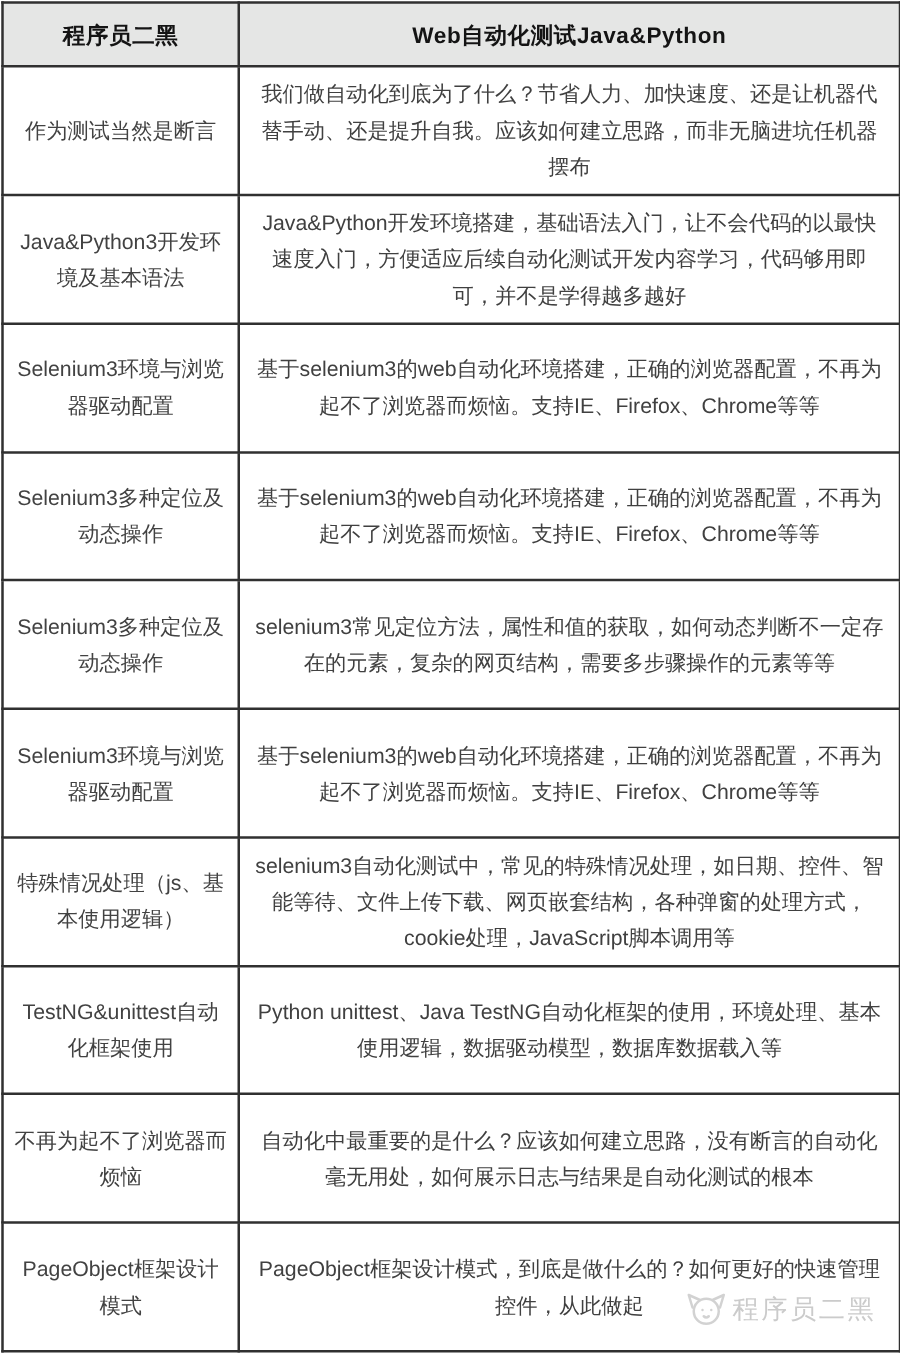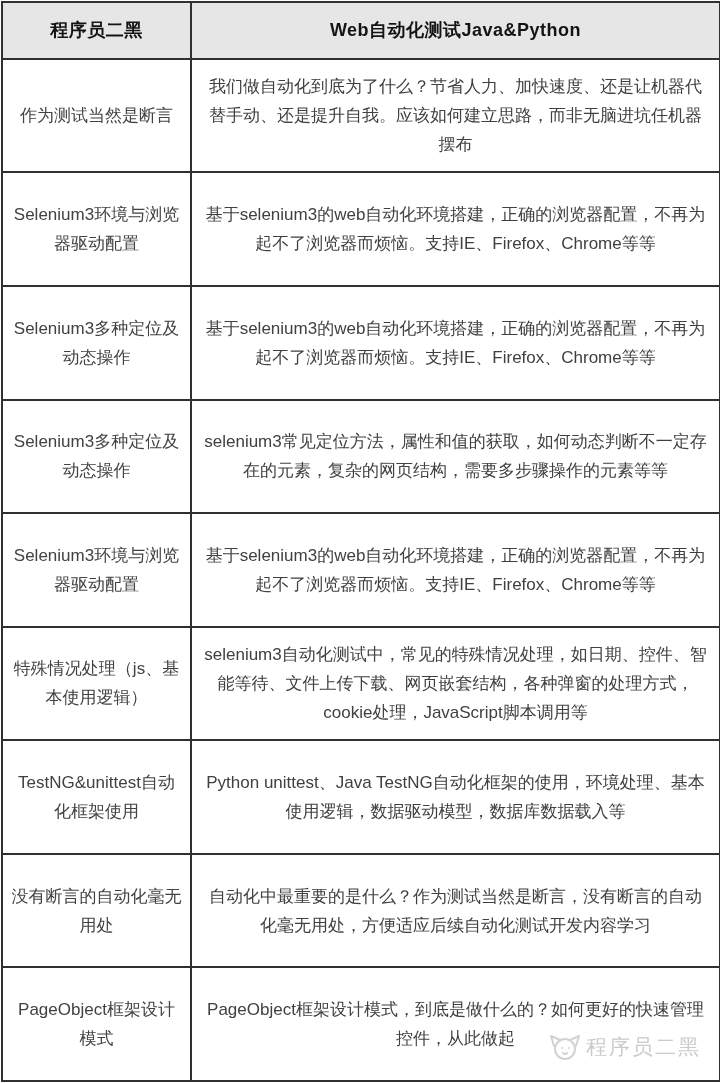--- a/index.html
+++ b/index.html
@@ -84,20 +84,24 @@
     <tbody>
         <tr>
       <th class="header-cell">程序员二黑</th>
       <th class="header-cell">Web自动化测试Java&amp;Python</th>
     </tr>
     <tr>
       <td class="module-cell">作为测试当然是断言</td>
       <td class="desc-cell">我们做自动化到底为了什么？节省人力、加快速度、还是让机器代替手动、还是提升自我。应该如何建立思路，而非无脑进坑任机器摆布</td>
     </tr>
     <tr>
+      <td class="module-cell">Java&amp;Python3开发环境及基本语法</td>
+      <td class="desc-cell">Java&amp;Python开发环境搭建，基础语法入门，让不会代码的以最快速度入门，方便适应后续自动化测试开发内容学习，代码够用即可，并不是学得越多越好</td>
+    </tr>
+    <tr>
       <td class="module-cell">Selenium3环境与浏览器驱动配置</td>
       <td class="desc-cell">基于selenium3的web自动化环境搭建，正确的浏览器配置，不再为起不了浏览器而烦恼。支持IE、Firefox、Chrome等等</td>
     </tr>
     <tr>
       <td class="module-cell">Selenium3多种定位及动态操作</td>
       <td class="desc-cell">基于selenium3的web自动化环境搭建，正确的浏览器配置，不再为起不了浏览器而烦恼。支持IE、Firefox、Chrome等等</td>
     </tr>
     <tr>
       <td class="module-cell">Selenium3多种定位及动态操作</td>
       <td class="desc-cell">selenium3常见定位方法，属性和值的获取，如何动态判断不一定存在的元素，复杂的网页结构，需要多步骤操作的元素等等</td>
@@ -108,22 +112,22 @@
     </tr>
     <tr>
       <td class="module-cell">特殊情况处理（js、基本使用逻辑）</td>
       <td class="desc-cell">selenium3自动化测试中，常见的特殊情况处理，如日期、控件、智能等待、文件上传下载、网页嵌套结构，各种弹窗的处理方式，cookie处理，JavaScript脚本调用等</td>
     </tr>
     <tr>
       <td class="module-cell">TestNG&amp;unittest自动化框架使用</td>
       <td class="desc-cell">Python unittest、Java TestNG自动化框架的使用，环境处理、基本使用逻辑，数据驱动模型，数据库数据载入等</td>
     </tr>
     <tr>
-      <td class="module-cell">没有断言的自动化毫无用处</td>
-      <td class="desc-cell">自动化中最重要的是什么？作为测试当然是断言，没有断言的自动化毫无用处，方便适应后续自动化测试开发内容学习</td>
+      <td class="module-cell">不再为起不了浏览器而烦恼</td>
+      <td class="desc-cell">自动化中最重要的是什么？应该如何建立思路，没有断言的自动化毫无用处，如何展示日志与结果是自动化测试的根本</td>
     </tr>
     <tr>
       <td class="module-cell">PageObject框架设计模式</td>
       <td class="desc-cell">PageObject框架设计模式，到底是做什么的？如何更好的快速管理控件，从此做起</td>
     </tr>
   </tbody>
     </table>
 
   <div class="watermark">
     <span>

